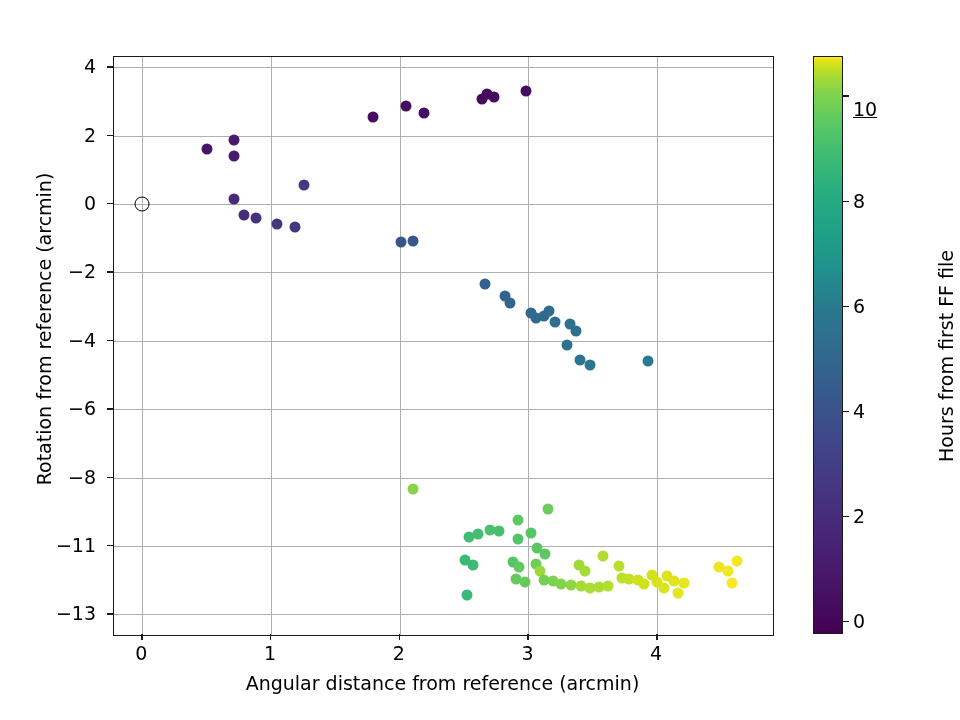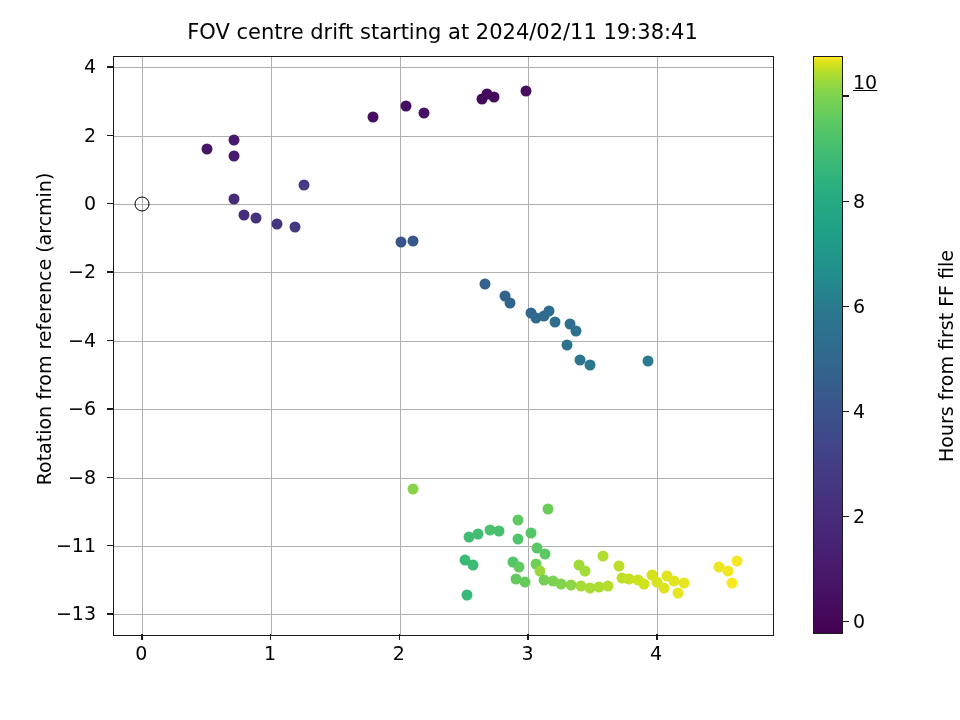--- a/index.html
+++ b/index.html
@@ -206,21 +206,20 @@
     color: #000000;
     transform: rotate(-90deg);
     transform-origin: center center;
   }
 </style>
 </head>
 <body>
 
 <div id="figure">
 
-  <div id="chart-title">FOV centre drift starting at 2024/02/11 19:38:41</div>
 
   <div id="plot-area">
     <div id="grid-layer">
         <div class="gridline-v" style="left: 28.3164px;"></div>
         <div class="gridline-v" style="left: 157.027px;"></div>
         <div class="gridline-v" style="left: 285.738px;"></div>
         <div class="gridline-v" style="left: 414.449px;"></div>
         <div class="gridline-v" style="left: 543.16px;"></div>
         <div class="gridline-h" style="top: 10.2604px;"></div>
         <div class="gridline-h" style="top: 78.6627px;"></div>
@@ -341,34 +340,35 @@
       <div class="ytick" style="top: 408.272px;"></div>
       <div class="yticklabel" style="top: 408.272px;">−6</div>
       <div class="ytick" style="top: 476.675px;"></div>
       <div class="yticklabel" style="top: 476.675px;">−8</div>
       <div class="ytick" style="top: 545.077px;"></div>
       <div class="yticklabel" style="top: 545.077px;">−11</div>
       <div class="ytick" style="top: 613.479px;"></div>
       <div class="yticklabel" style="top: 613.479px;">−13</div>
     </div>
 
+  <div id="xlabel">Angular distance from reference (arcmin)</div>
   <div id="ylabel">Rotation from reference (arcmin)</div>
 
   <div id="colorbar-wrap">
     <div id="colorbar"></div>
   </div>
   <div id="cbticks-layer">
       <div class="cbtick" style="top: 620.864px;"></div>
       <div class="cbticklabel" style="top: 620.864px;">0</div>
       <div class="cbtick" style="top: 515.773px;"></div>
       <div class="cbticklabel" style="top: 515.773px;">2</div>
       <div class="cbtick" style="top: 410.682px;"></div>
       <div class="cbticklabel" style="top: 410.682px;">4</div>
       <div class="cbtick" style="top: 305.591px;"></div>
       <div class="cbticklabel" style="top: 305.591px;">6</div>
       <div class="cbtick" style="top: 200.5px;"></div>
       <div class="cbticklabel" style="top: 200.5px;">8</div>
       <div class="cbtick" style="top: 95.4091px;"></div>
-      <div class="cbticklabel" style="top: 82px; text-decoration: underline;">10</div>
+      <div class="cbticklabel" style="top: 109px; text-decoration: underline;">10</div>
     </div>
   <div id="cblabel">Hours from first FF file</div>
 
 </div>
 
 </body></html>

